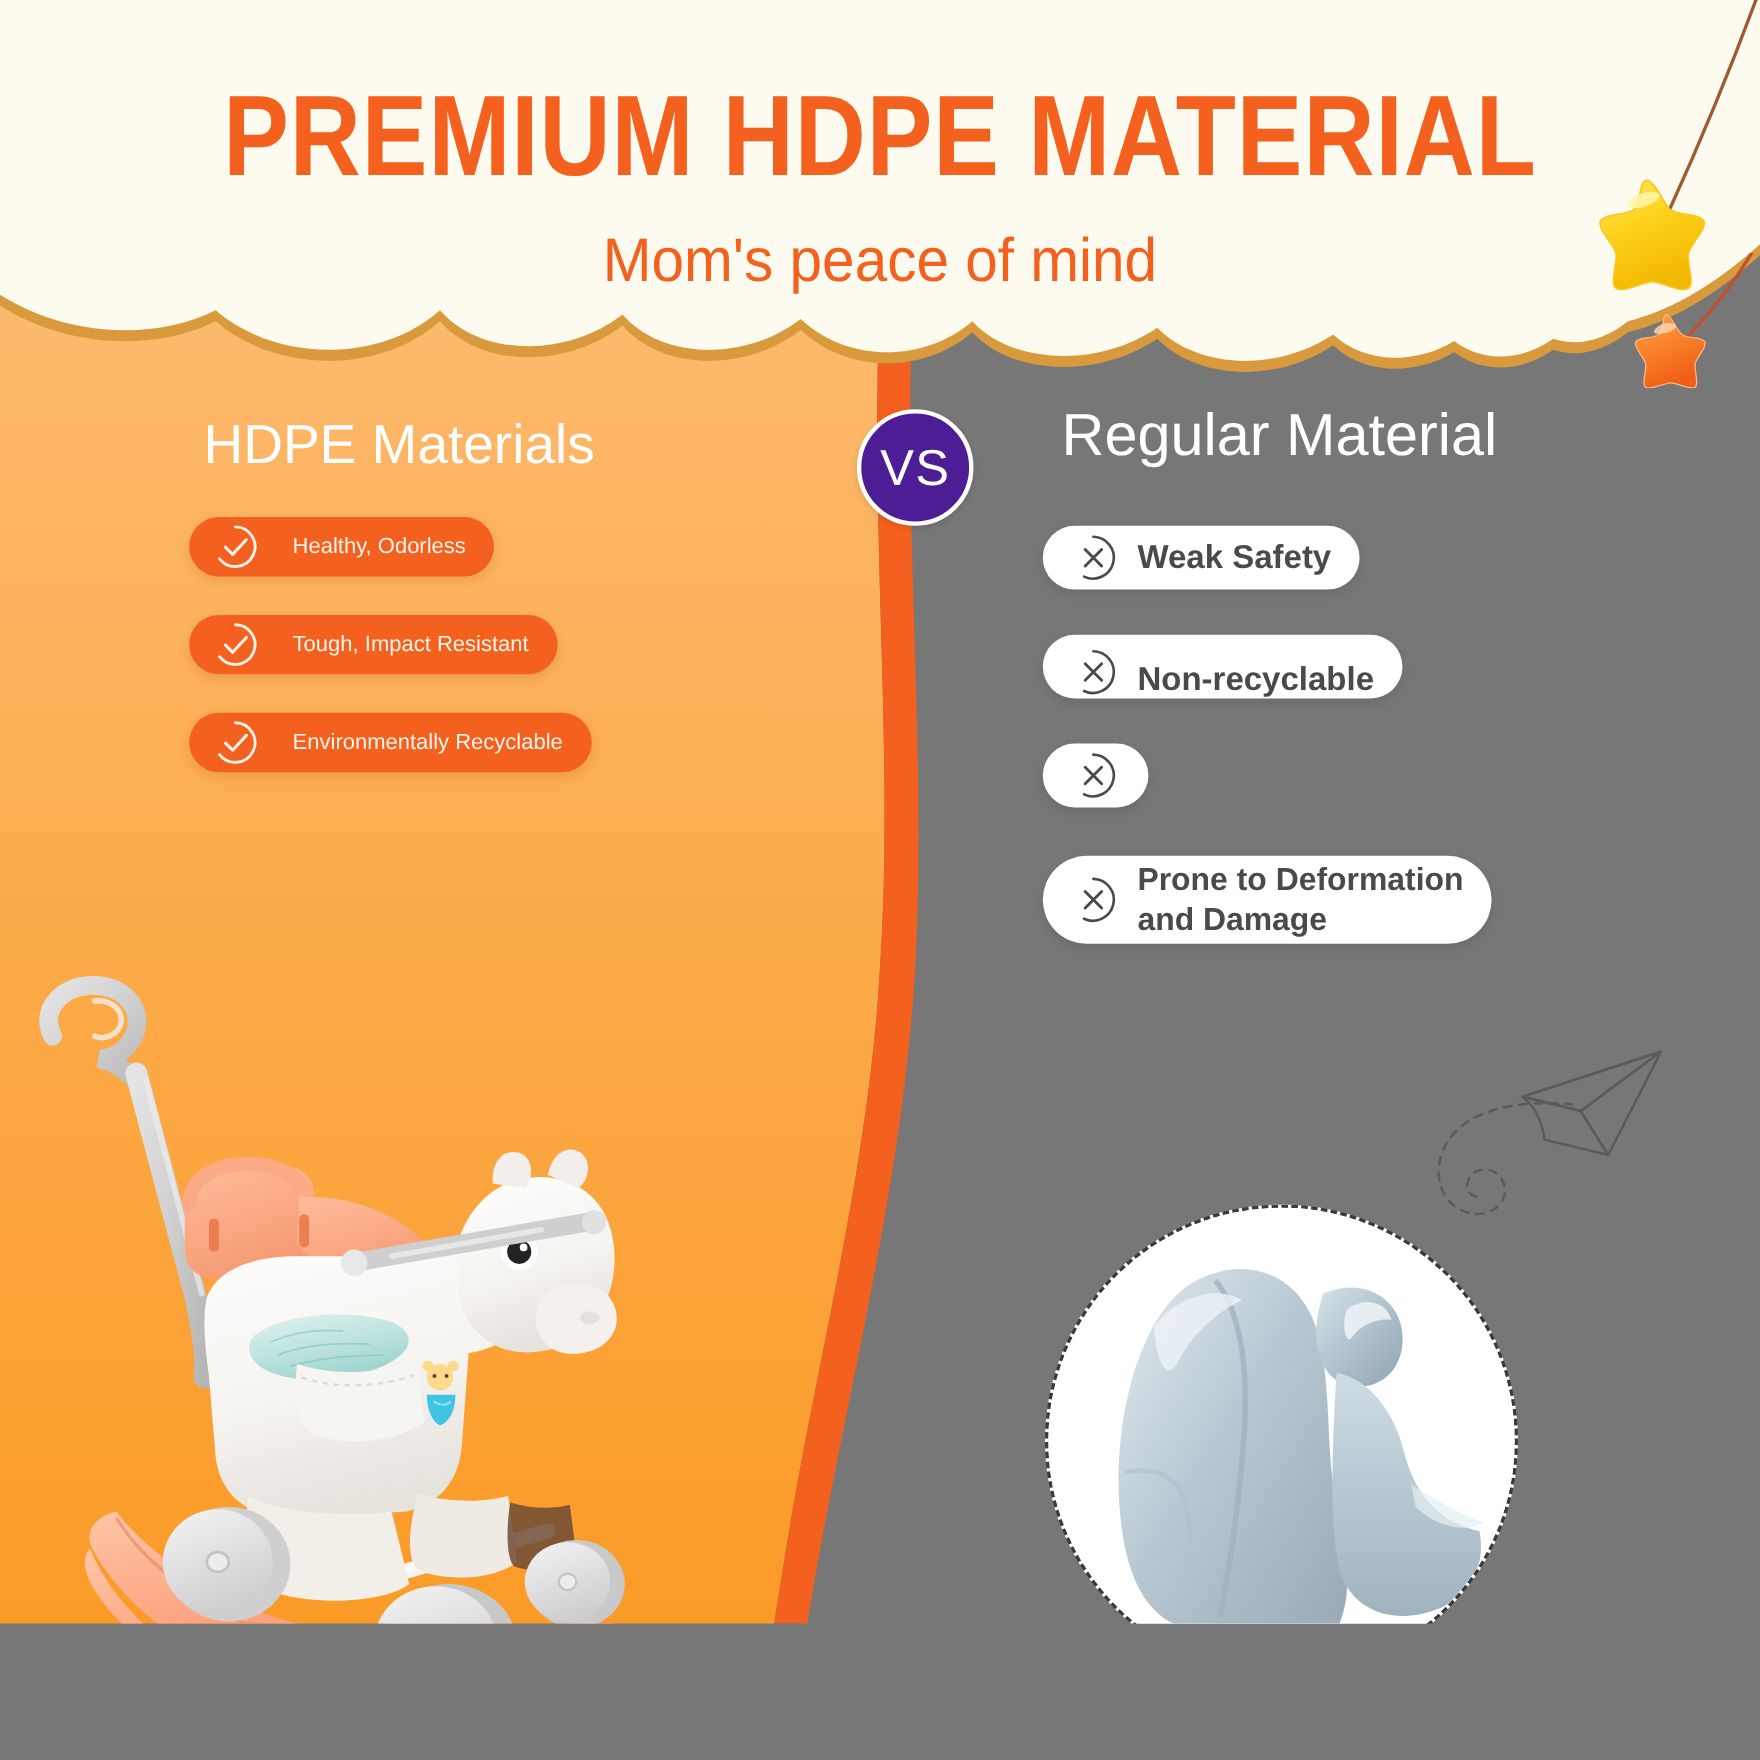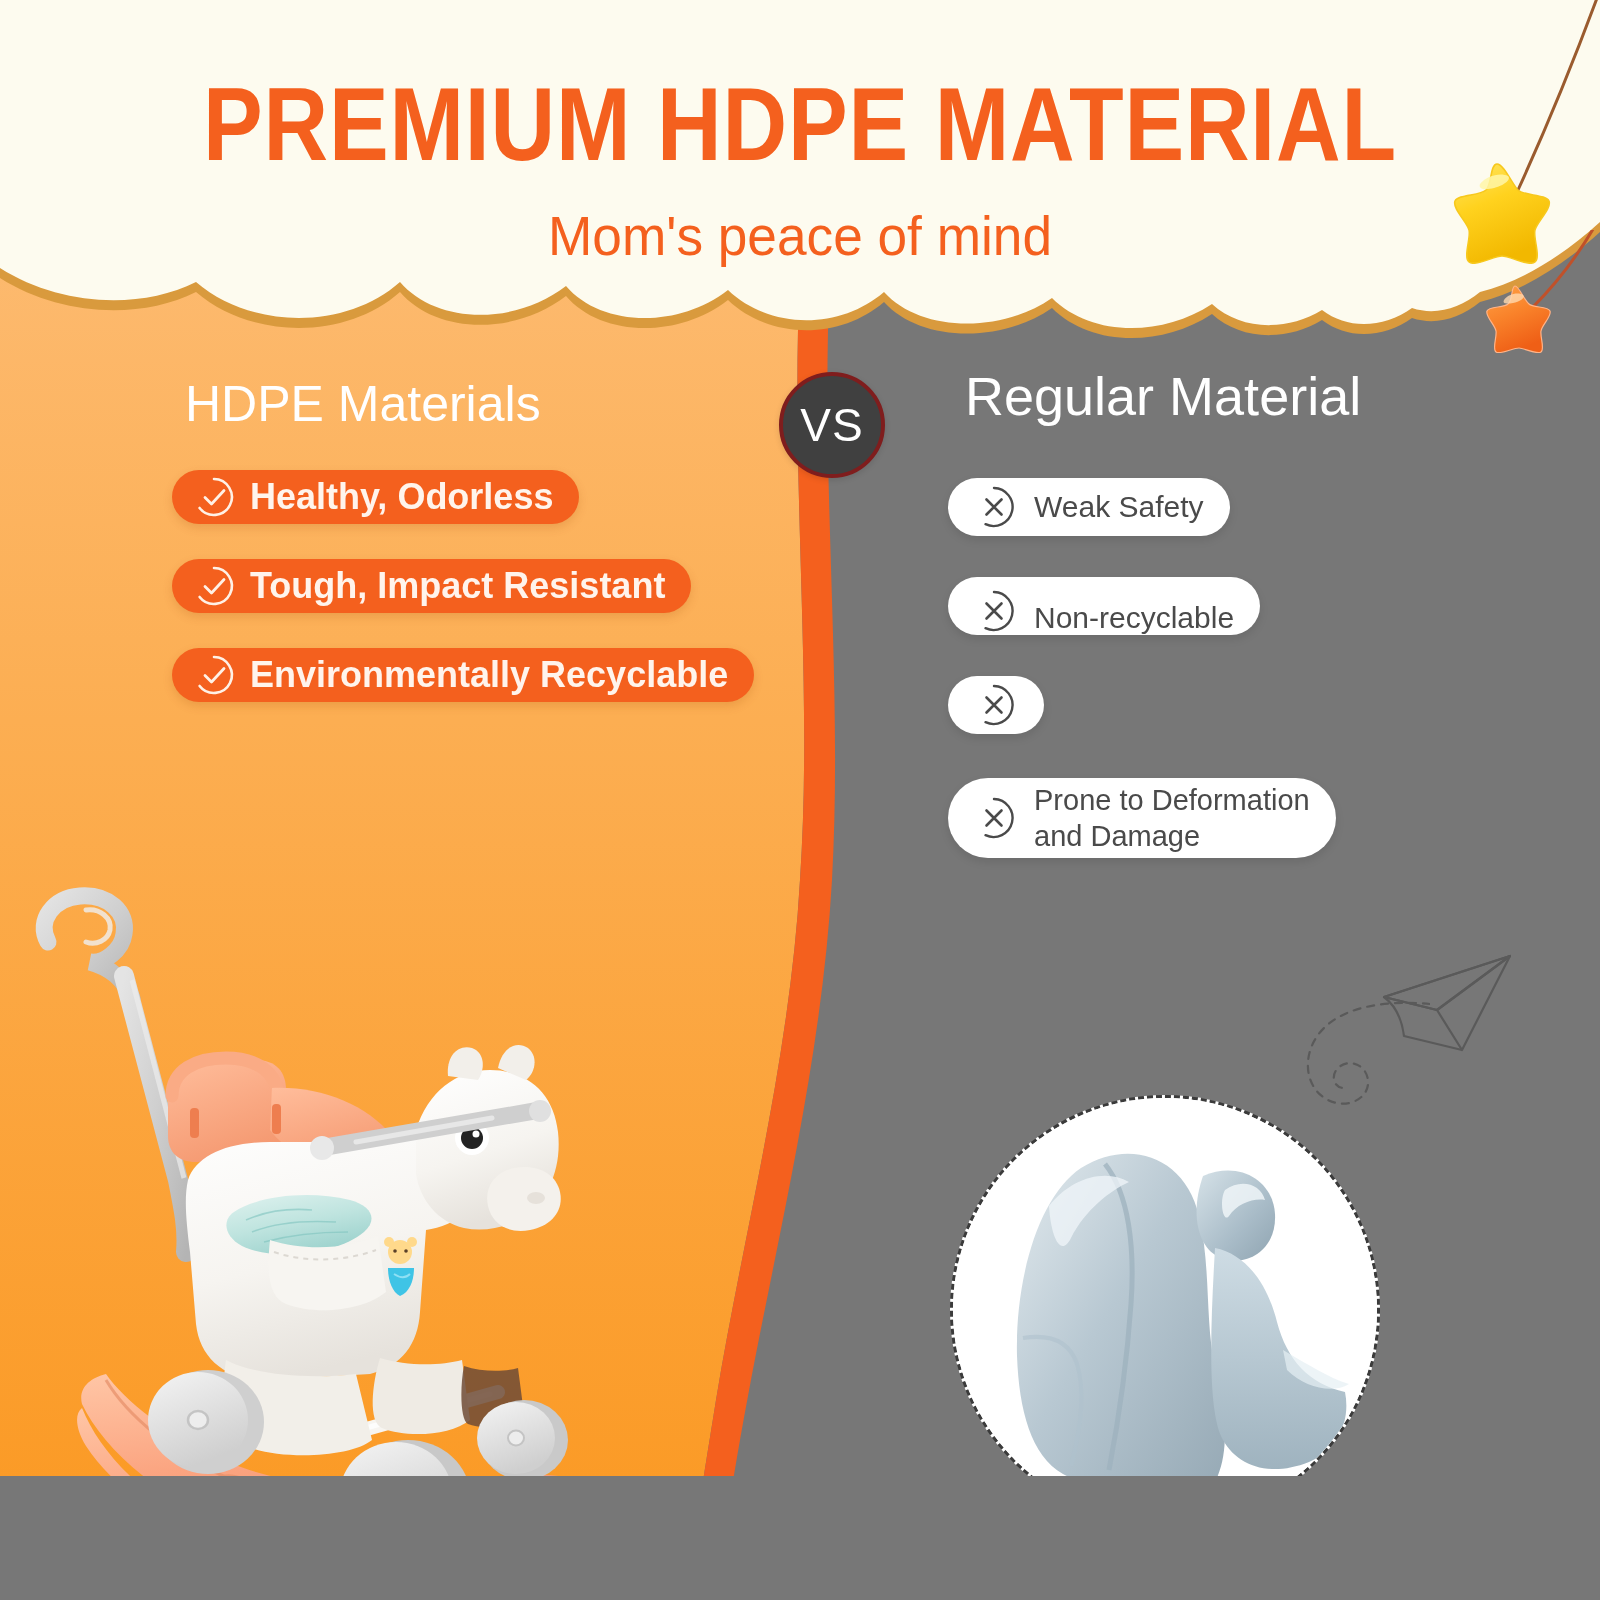--- a/index.html
+++ b/index.html
@@ -55,22 +55,22 @@
     position:absolute;color:#FFFFFF;font-weight:400;
     white-space:nowrap;
   }
   #head-left{left:185px;top:375px;font-size:50px;line-height:58px;}
   #head-right{left:965px;top:365px;font-size:54px;line-height:62px;}
 
   
   .vs-badge{
     position:absolute;left:779px;top:372px;width:106px;height:106px;
     border-radius:50%;
-    background:#404040;
-    border:4px solid #7f1d1d;
+    background:#4c1d95;
+    border:4px solid #ffffff;
     box-sizing:border-box;
     display:flex;align-items:center;justify-content:center;
     color:#FFFFFF;font-size:46px;font-weight:400;letter-spacing:1px;
     box-shadow:0 2px 6px rgba(0,0,0,.12);
   }
 
   
   .pill{
     position:absolute;
     display:flex;align-items:center;
@@ -80,32 +80,32 @@
   .pill .ico{flex:0 0 auto;display:block;}
   .pill .lbl{white-space:pre-line;}
 
   .pill-good{
     background:#F4601E;
     padding:0 26px 0 20px;
     height:54px;
     box-shadow:0 4px 10px rgba(160,70,10,.18);
   }
   .pill-good .lbl{
-    color:#FFF4EC;font-size:36px;line-height:34px;margin-left:14px;
-    font-weight:700;
+    color:#FFF4EC;font-size:20px;line-height:34px;margin-left:30px;
+    font-weight:400;
   }
   .pill-bad{
     background:#FFFFFF;
     padding:0 26px 0 22px;
     height:58px;
     box-shadow:0 4px 10px rgba(0,0,0,.10);
   }
   .pill-bad .lbl{
     color:#4A4A4A;font-size:30px;line-height:34px;margin-left:16px;
-    font-weight:400;
+    font-weight:700;
   }
   .pill-bad.two-line{height:80px;}
   .pill-bad.two-line .lbl{line-height:36px;font-size:29px;}
 
   
   .deco{position:absolute;}
   .deco svg{display:block;}
 
   
   .photo-circle{

